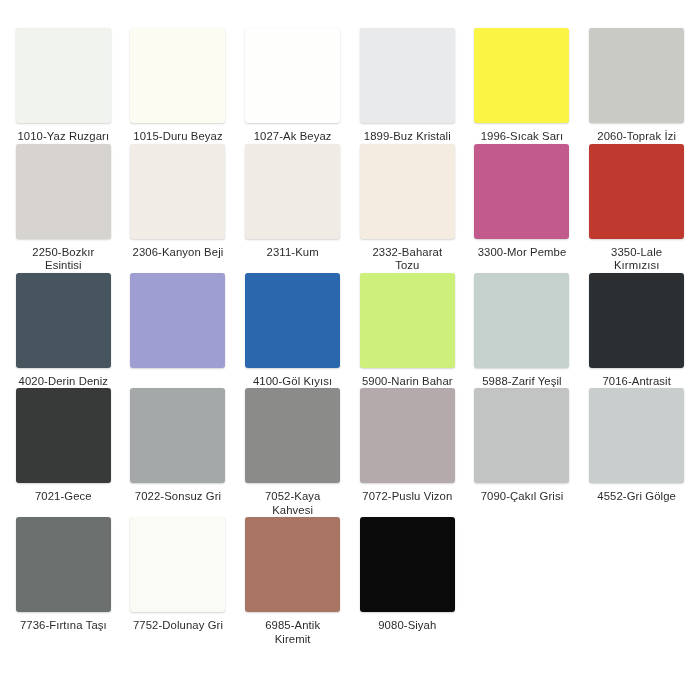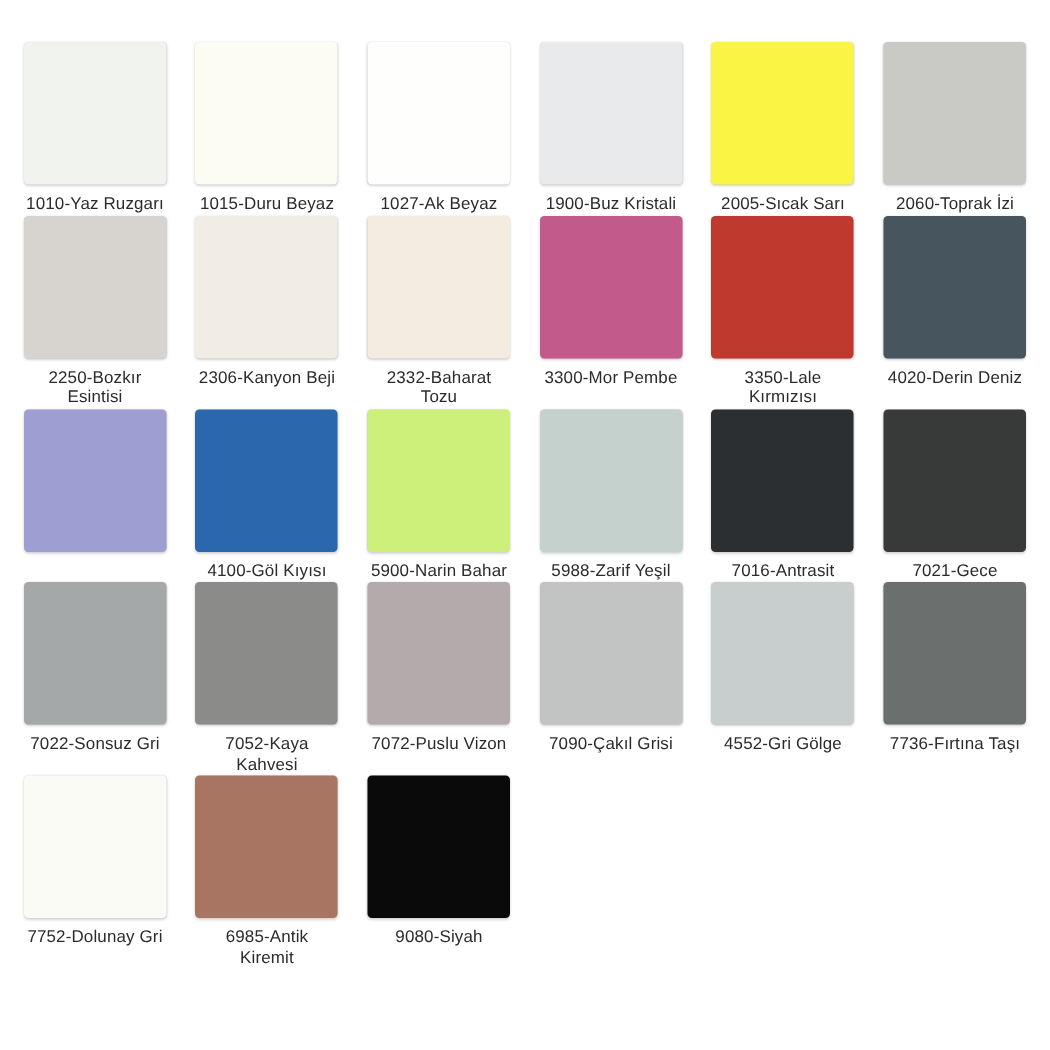--- a/index.html
+++ b/index.html
@@ -64,38 +64,42 @@
     <div class="swatch-cell">
       <div class="swatch-chip" style="background-color: rgb(253, 252, 242);"></div>
       <div class="swatch-label">1015-Duru Beyaz</div>
     </div>
     <div class="swatch-cell">
       <div class="swatch-chip" style="background-color: rgb(254, 254, 252);"></div>
       <div class="swatch-label">1027-Ak Beyaz</div>
     </div>
     <div class="swatch-cell">
       <div class="swatch-chip" style="background-color: rgb(232, 234, 235);"></div>
-      <div class="swatch-label">1900-Buz Kristali</div>
+      <div class="swatch-label">1899-Buz Kristali</div>
     </div>
     <div class="swatch-cell">
       <div class="swatch-chip" style="background-color: rgb(250, 244, 69);"></div>
-      <div class="swatch-label">2005-Sıcak Sarı</div>
+      <div class="swatch-label">1996-Sıcak Sarı</div>
     </div>
     <div class="swatch-cell">
       <div class="swatch-chip" style="background-color: rgb(201, 201, 197);"></div>
       <div class="swatch-label">2060-Toprak İzi</div>
     </div>
     <div class="swatch-cell">
       <div class="swatch-chip" style="background-color: rgb(215, 212, 208);"></div>
       <div class="swatch-label">2250-Bozkır
 Esintisi</div>
     </div>
     <div class="swatch-cell">
       <div class="swatch-chip" style="background-color: rgb(242, 236, 230);"></div>
       <div class="swatch-label">2306-Kanyon Beji</div>
+    </div>
+    <div class="swatch-cell">
+      <div class="swatch-chip" style="background-color: rgb(241, 235, 229);"></div>
+      <div class="swatch-label">2311-Kum</div>
     </div>
     <div class="swatch-cell">
       <div class="swatch-chip" style="background-color: rgb(245, 236, 225);"></div>
       <div class="swatch-label">2332-Baharat
 Tozu</div>
     </div>
     <div class="swatch-cell">
       <div class="swatch-chip" style="background-color: rgb(194, 90, 140);"></div>
       <div class="swatch-label">3300-Mor Pembe</div>
     </div>

